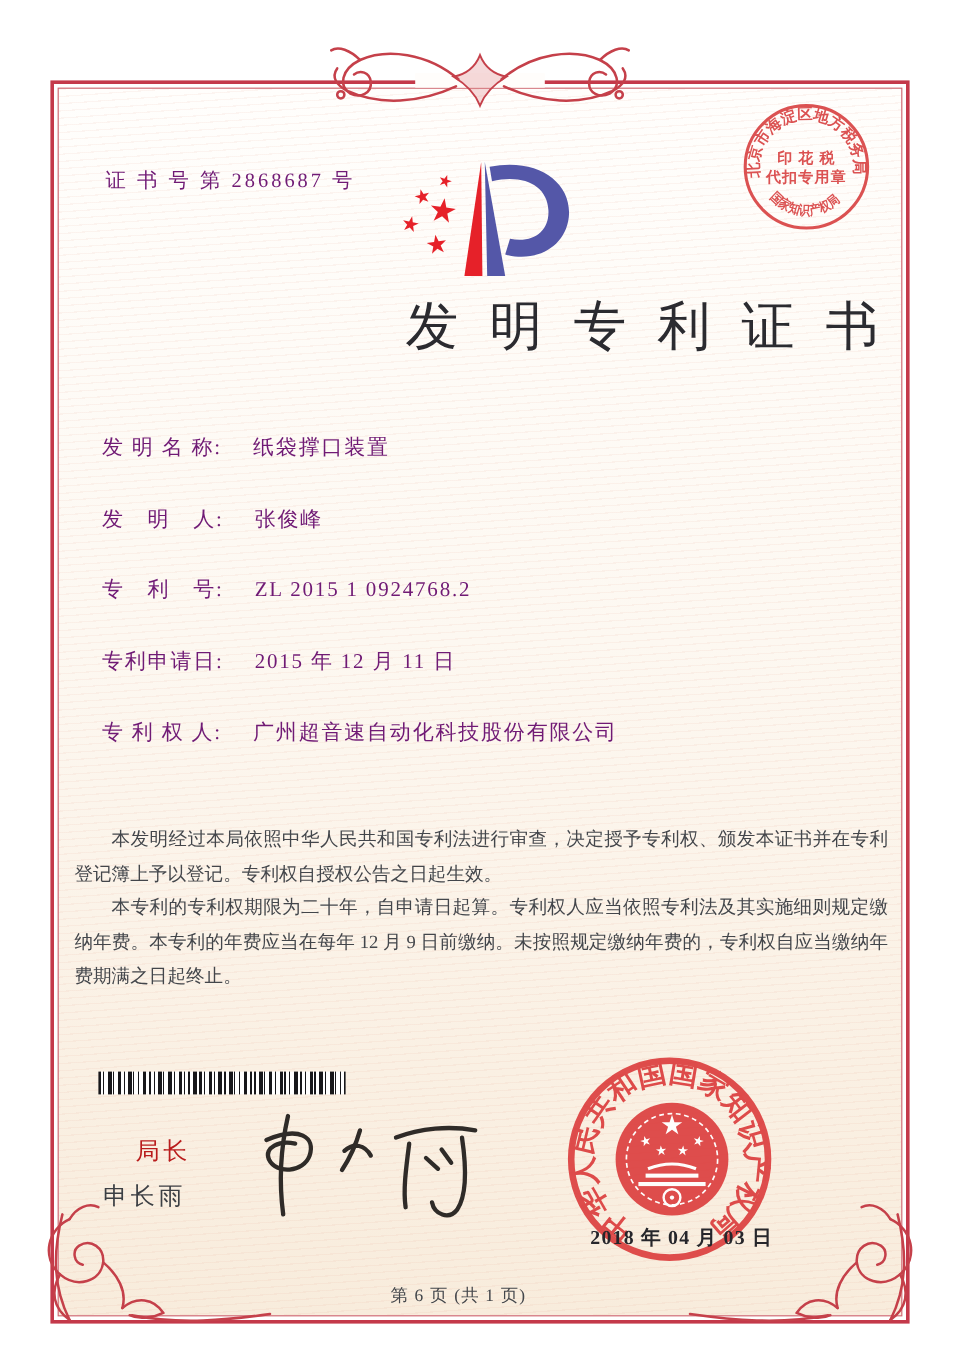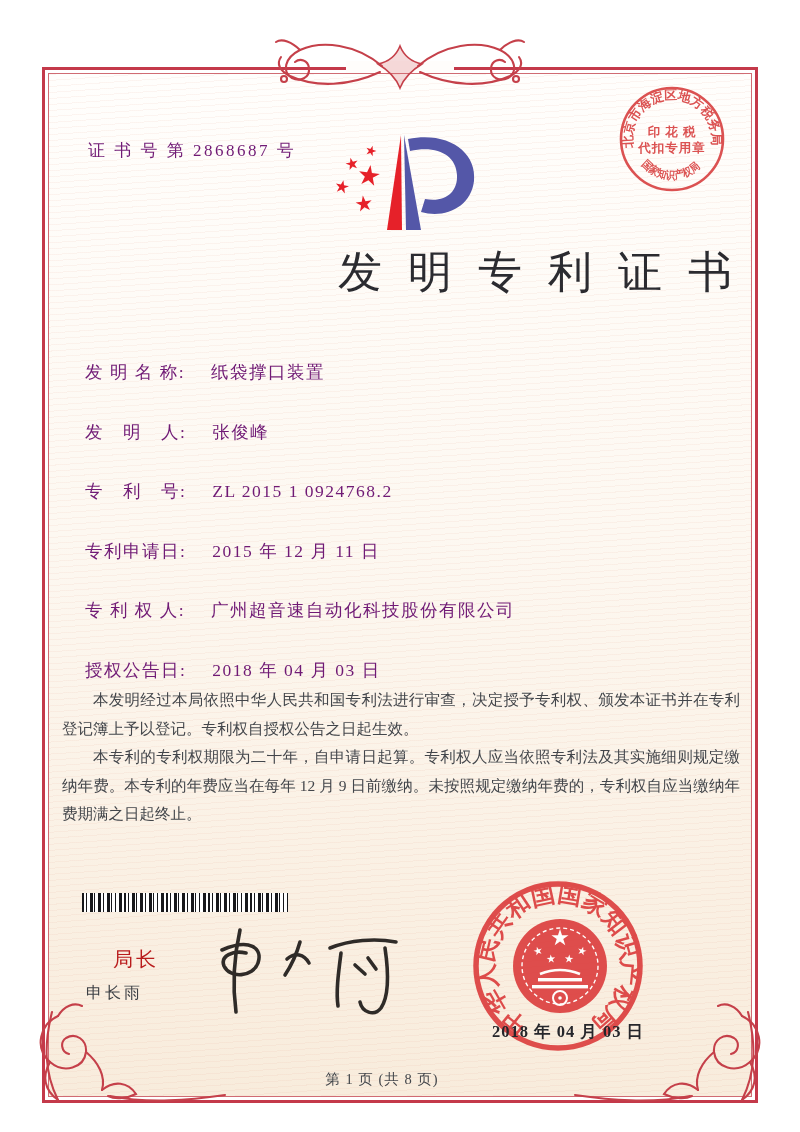--- a/index.html
+++ b/index.html
@@ -36,21 +36,21 @@
       #17171a 4px 5px,#ffffff 5px 8px,
       #17171a 8px 11px,#ffffff 11px 12px,
       #17171a 12px 13px,#ffffff 13px 16px,
       #17171a 16px 19px,#ffffff 19px 21px,
       #17171a 21px 22px,#ffffff 22px 25px,
       #17171a 25px 28px,#ffffff 28px 29px,
       #17171a 29px 30px,#ffffff 30px 33px,
       #17171a 33px 34px,#ffffff 34px 37px,
       #17171a 37px 40px,#ffffff 40px 42px);}
   .director-title{left:86px;top:946px;font-size:20px;letter-spacing:3px;color:#b91c1c;margin-left:27px;}
-  .director-name{left:86px;top:983px;font-size:16px;letter-spacing:3px;color:#3c3f44;}
+  .director-name{left:86px;top:983px;font-size:20px;letter-spacing:3px;color:#3c3f44;}
   .seal-date{left:478px;top:1021px;width:180px;text-align:center;font-size:16.5px;
     letter-spacing:1px;color:#26262b;z-index:7;font-weight:600;}
   .footer{left:42px;top:1070px;width:680px;text-align:center;font-size:14.5px;
     color:#43464b;letter-spacing:1px;}
   
   .overlay{position:absolute;inset:0;z-index:6;pointer-events:none;}
   .orn{stroke:#c5404a;stroke-width:2.1;fill:none;stroke-linecap:round;}
   .seal-arc-text{font-size:24px;fill:#db3a3a;font-family:"Liberation Serif","DejaVu Serif",serif;font-weight:600;}
   .stamp-arc-top{font-size:12.5px;fill:#d84040;font-weight:600;}
   .stamp-arc-bot{font-size:11px;fill:#d84040;font-weight:600;}
@@ -85,39 +85,35 @@
       <span class="field-value">ZL 2015 1 0924768.2</span>
     </div>
     <div class="field-row">
       <span class="field-label">专利申请日:</span>
       <span class="field-value">2015 年 12 月 11 日</span>
     </div>
     <div class="field-row">
       <span class="field-label">专 利 权 人:</span>
       <span class="field-value">广州超音速自动化科技股份有限公司</span>
     </div>
-    <div class="field-row">
-      <span class="field-label">授权公告日:</span>
-      <span class="field-value">2018 年 04 月 03 日</span>
-    </div>
   </div>
 
   <div class="txt body-text">
     <p>本发明经过本局依照中华人民共和国专利法进行审查，决定授予专利权、颁发本证书并在专利登记簿上予以登记。专利权自授权公告之日起生效。</p>
     <p>本专利的专利权期限为二十年，自申请日起算。专利权人应当依照专利法及其实施细则规定缴纳年费。本专利的年费应当在每年 12 月 9 日前缴纳。未按照规定缴纳年费的，专利权自应当缴纳年费期满之日起终止。</p>
   </div>
 
   <div class="barcode"></div>
 
   <div class="txt director-title">局长</div>
   <div class="txt director-name">申长雨</div>
 
   <div class="txt seal-date">2018 年 04 月 03 日</div>
 
-  <div class="txt footer">第 1 页 (共 8 页)</div>
+  <div class="txt footer">第 6 页 (共 1 页)</div>
 
   <svg class="overlay" width="800" height="1132" viewBox="0 0 800 1132">
     <defs>
       <polygon id="st" points="0,-1 0.2245,-0.309 0.951,-0.309 0.3633,0.118 0.5878,0.809 0,0.382 -0.5878,0.809 -0.3633,0.118 -0.951,-0.309 -0.2245,-0.309"></polygon>
       <path id="sealTextPath" d="M 528,1022.5 A 64,64 0 1 1 588,1022.5" fill="none"></path>
       <path id="stampTopPath" d="M 632.9,147.7 A 40,40 0 1 1 711.1,147.7" fill="none"></path>
       <path id="stampBotPath" d="M 641.4,164.7 A 40,40 0 0 0 702.6,164.7" fill="none"></path>
     </defs>
 
     <g>

